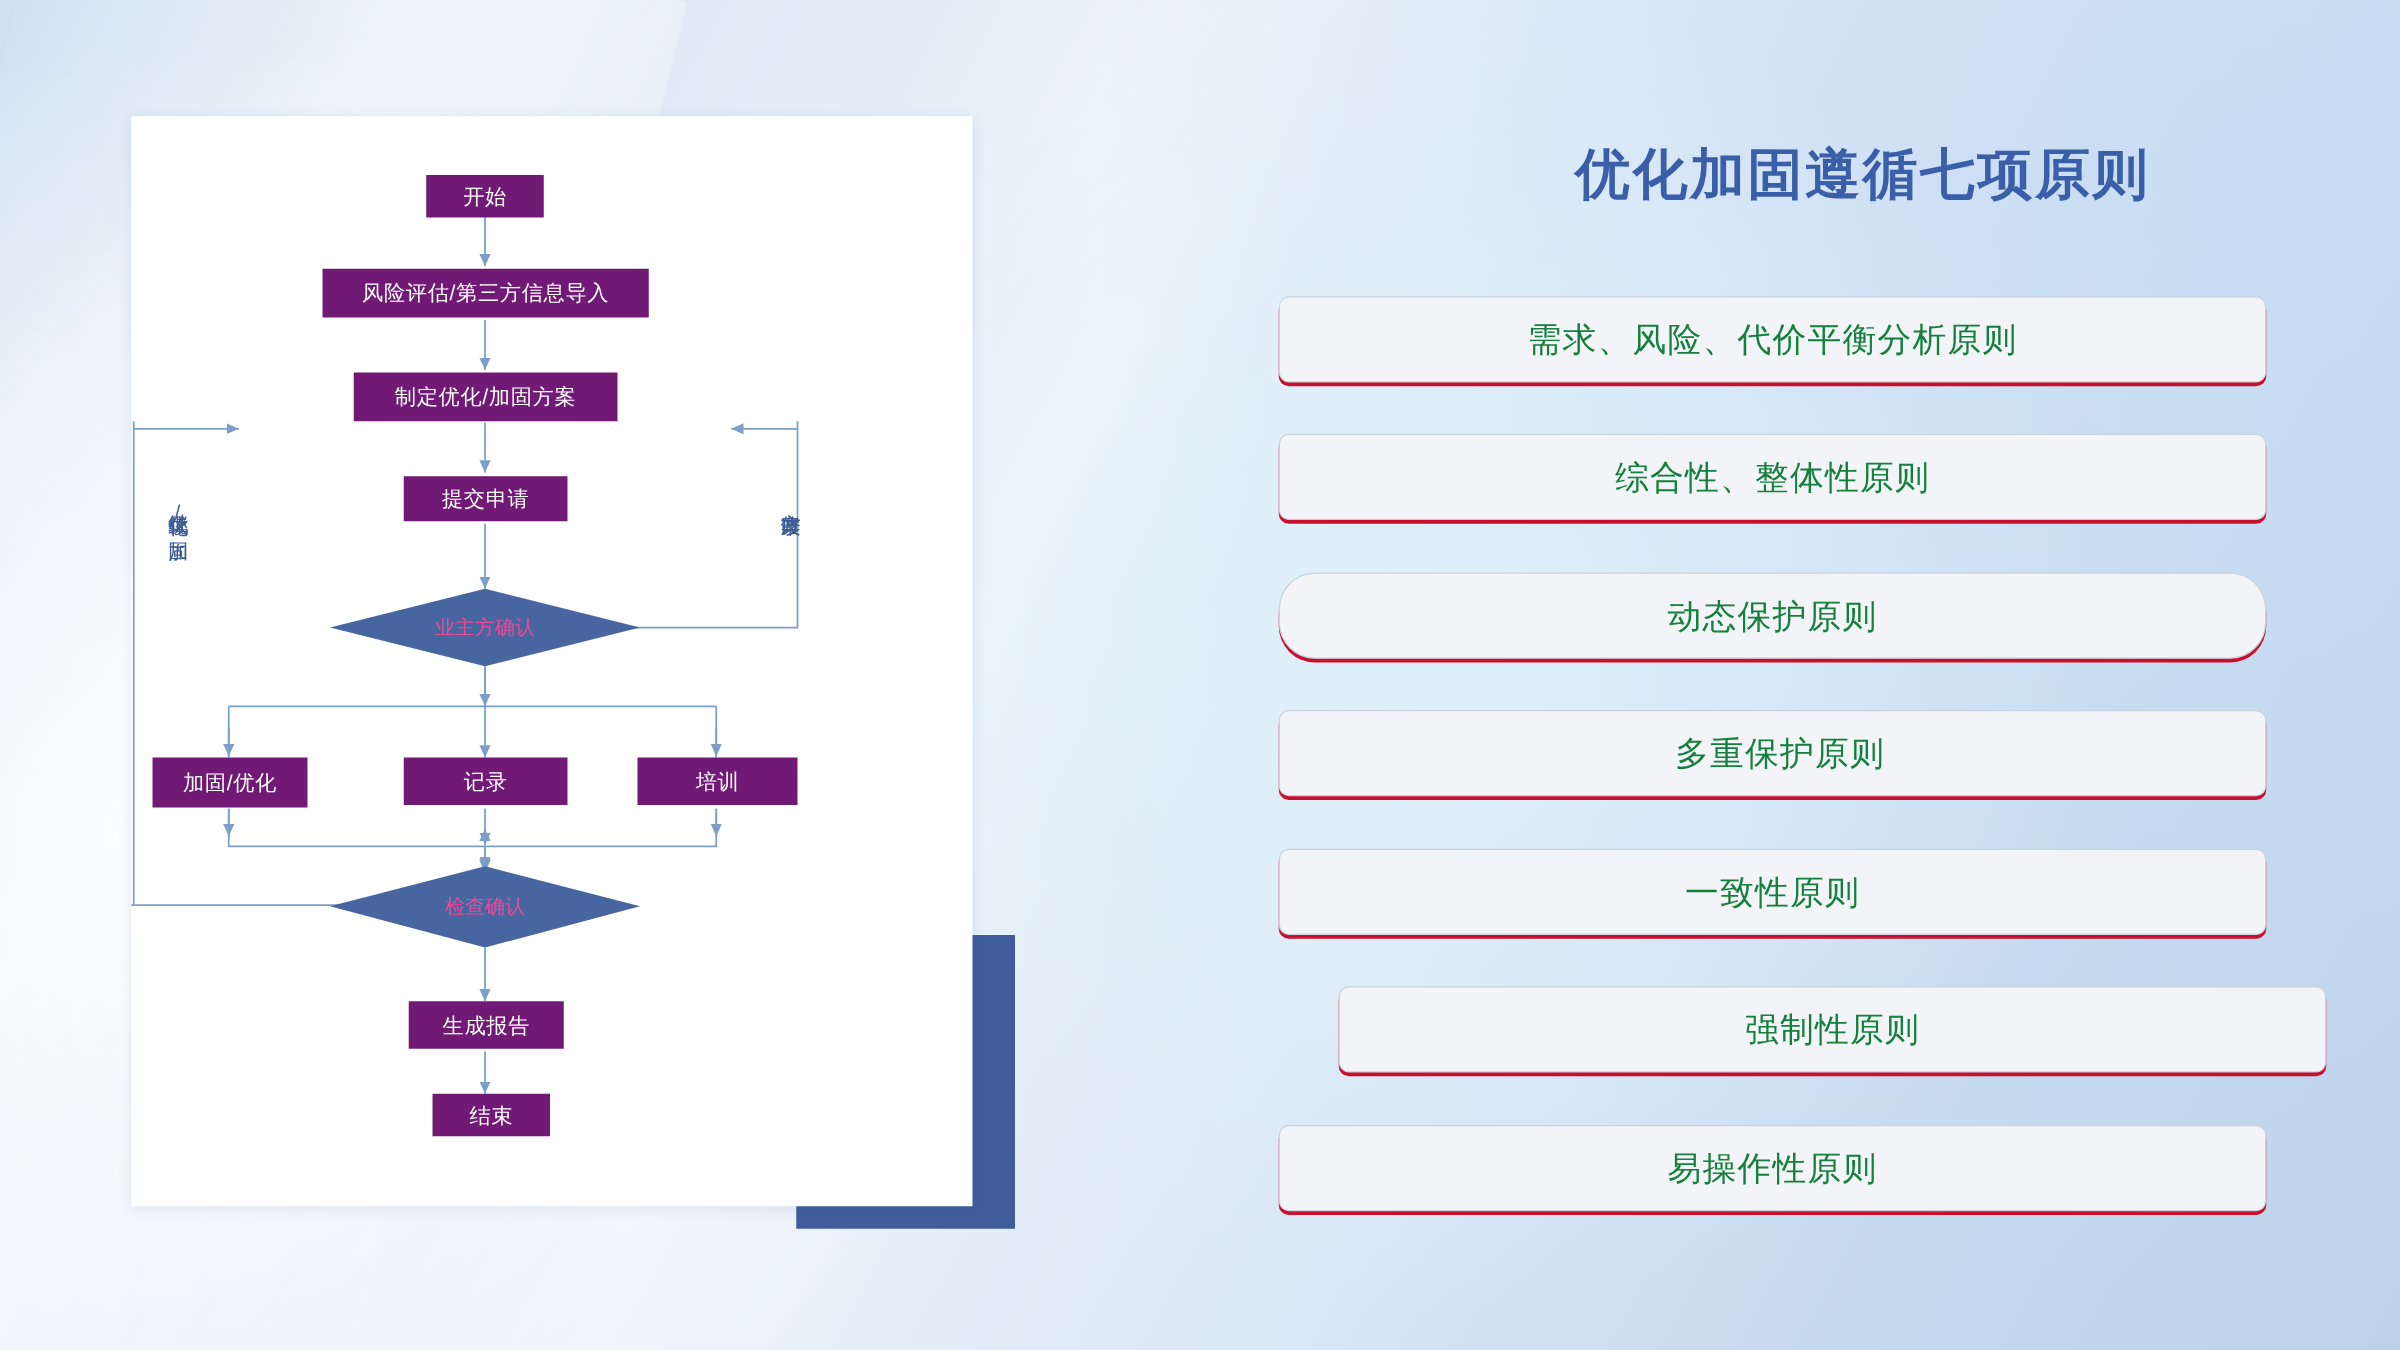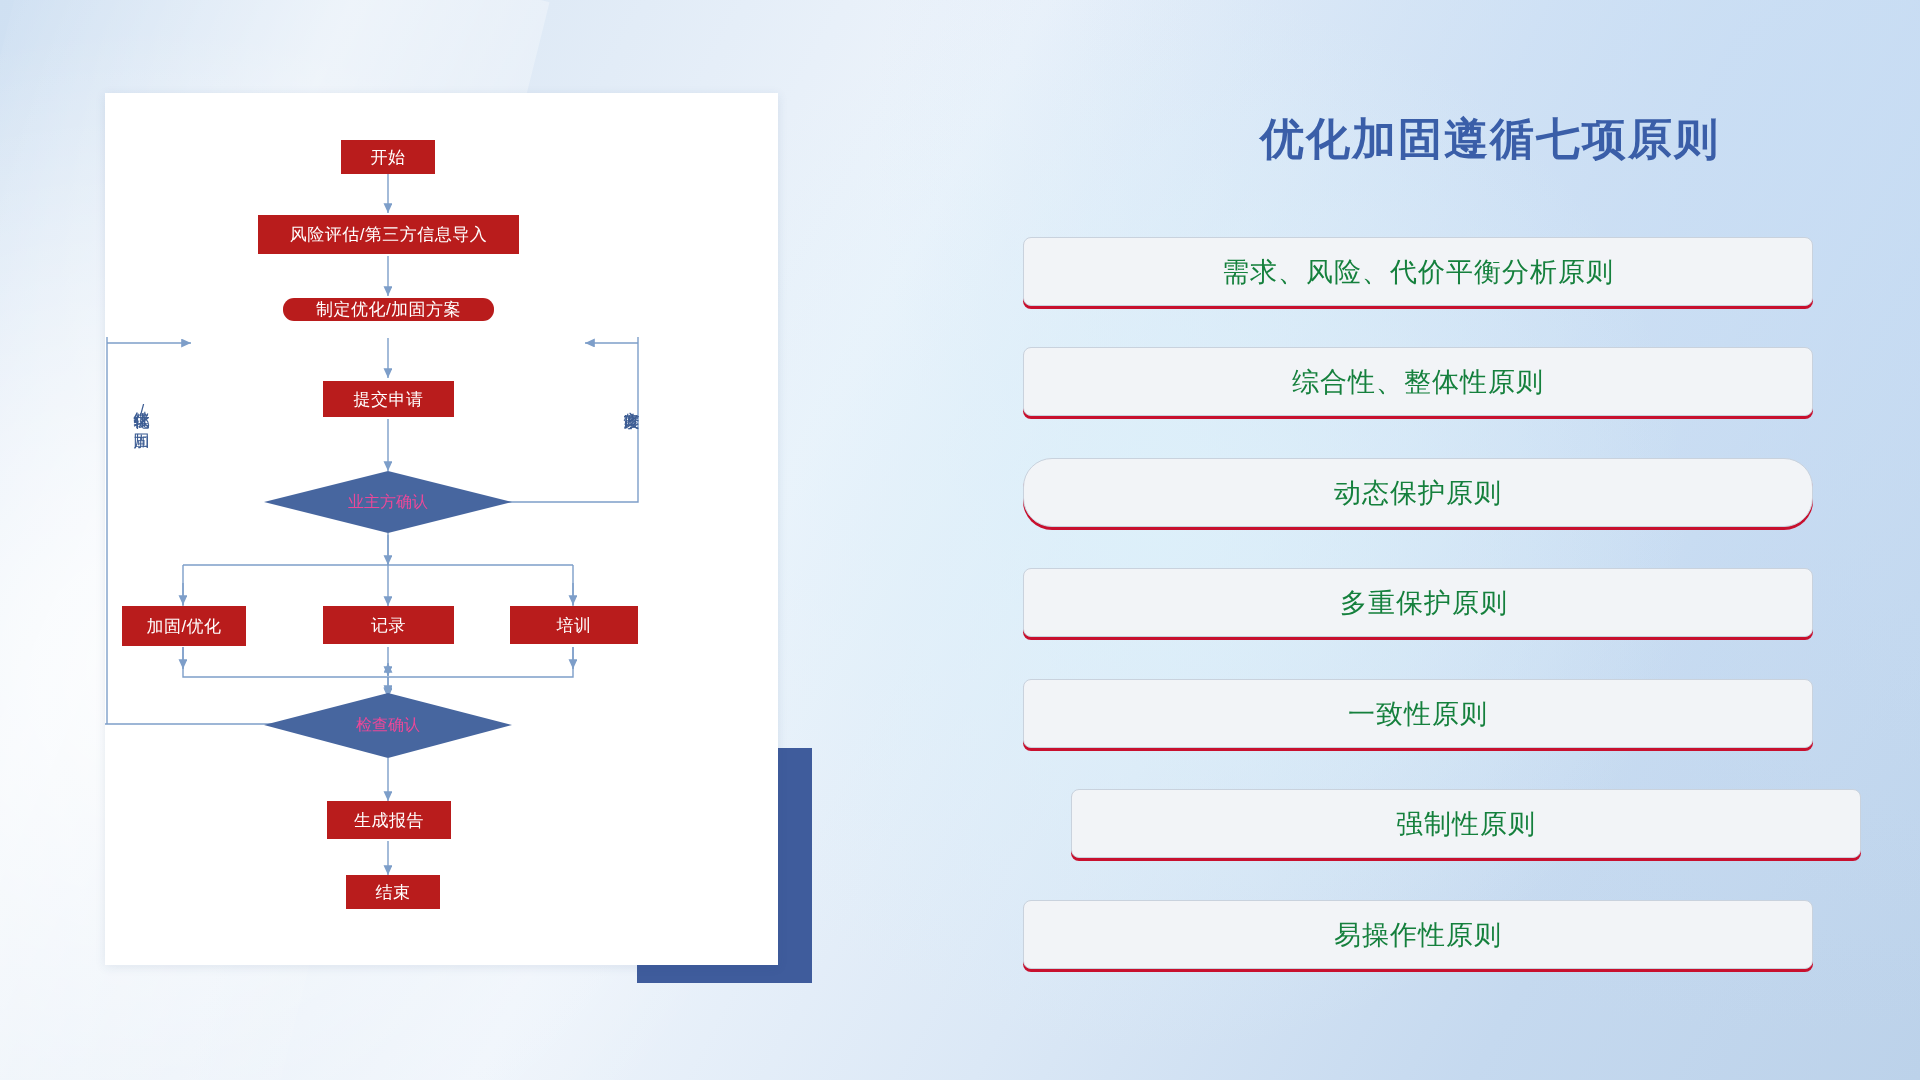--- a/index.html
+++ b/index.html
@@ -52,21 +52,21 @@
 
   .flow-svg { position: absolute; left: 0; top: 0; }
 
   .node {
     position: absolute;
     box-sizing: border-box;
     display: flex;
     align-items: center;
     justify-content: center;
     color: #ffffff;
-    background: #b91c1c;
+    background: #701a75;
     font-size: 17px;
     letter-spacing: 0.5px;
     white-space: nowrap;
   }
   .node.wide { font-size: 17px; }
   .diamond-wrap {
     position: absolute;
   }
   .diamond-label {
     position: absolute;
@@ -200,21 +200,21 @@
       <div class="diamond-label">业主方确认</div>
     </div>
     <div class="diamond-wrap" style="left:159px; top:600px; width:248px; height:65px;">
       <div class="diamond-label">检查确认</div>
     </div>
 
     <div class="node" style="left:236px; top:47px; width:94px; height:34px;">开始</div>
 
     <div class="node wide" style="left:153px; top:122px; width:261px; height:39px;">风险评估/第三方信息导入</div>
 
-    <div class="node wide" style="left:178px; top:205px; width:211px; height:23px;border-radius:11px;">制定优化/加固方案</div>
+    <div class="node wide" style="left:178px; top:205px; width:211px; height:39px;">制定优化/加固方案</div>
 
     <div class="node" style="left:218px; top:288px; width:131px; height:36px;">提交申请</div>
 
     <div class="node" style="left:17px; top:513px; width:124px; height:40px;">加固/优化</div>
 
     <div class="node" style="left:218px; top:513px; width:131px; height:38px;">记录</div>
 
     <div class="node" style="left:405px; top:513px; width:128px; height:38px;">培训</div>
 
     <div class="node" style="left:222px; top:708px; width:124px; height:38px;">生成报告</div>

